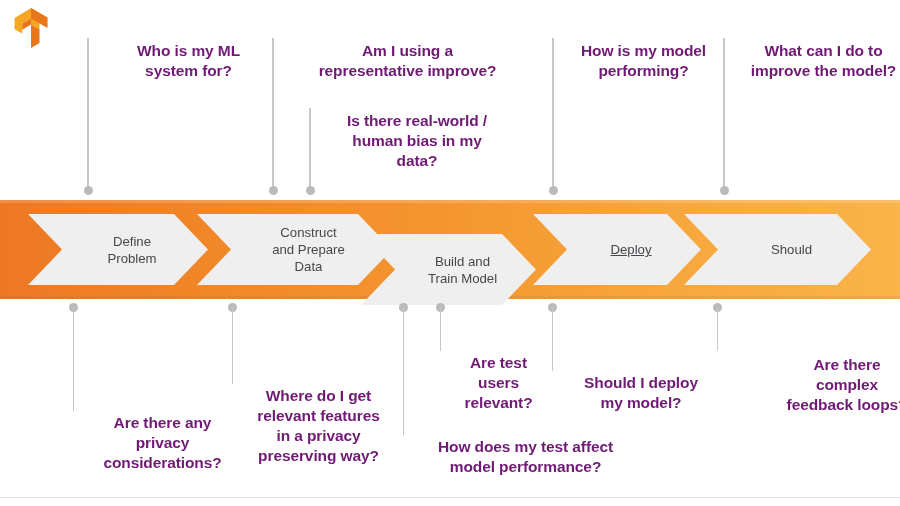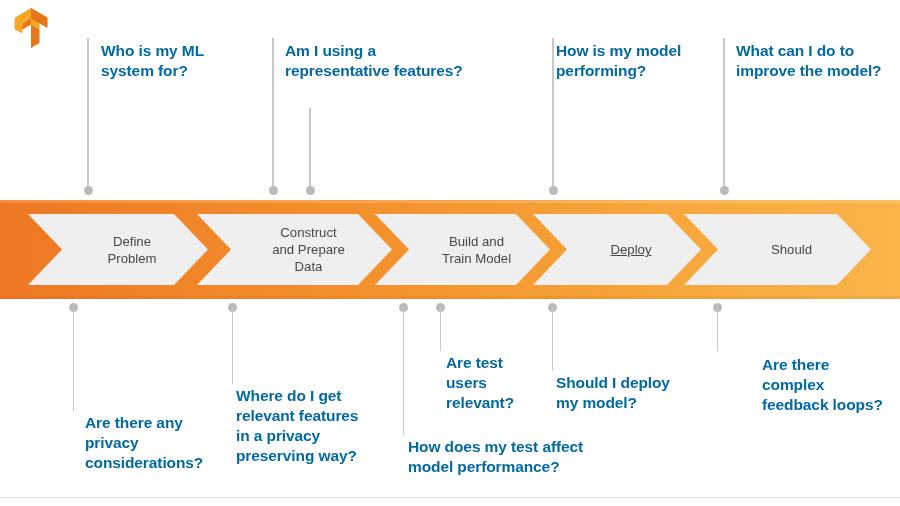--- a/index.html
+++ b/index.html
@@ -25,23 +25,24 @@
     height: 40px;
   }
 
   
   .qlabel {
     position: absolute;
     font-family: "Liberation Sans", sans-serif;
     font-weight: bold;
     font-size: 15.5px;
     line-height: 20px;
-    color: #0369a1;
+    color: #701a75;
     letter-spacing: -0.1px;
     white-space: pre-line;
+    text-align: center;
   }
 
   
   .conn {
     position: absolute;
     width: 1.6px;
     background: #c8c8c8;
   }
   .conn-dot {
     position: absolute;
@@ -143,22 +144,25 @@
   <div class="conn" style="left:552px; top:38px;  height:152px;"></div>
   <div class="conn-dot" style="left:548.5px;top:186px;"></div>
 
   <div class="conn" style="left:723px; top:38px;  height:152px;"></div>
   <div class="conn-dot" style="left:719.5px;top:186px;"></div>
 
   <div class="qlabel" style="left:101px; top:41px; width:175px;">Who is my ML
 system for?</div>
 
   <div class="qlabel" style="left:285px; top:41px; width:245px;">Am I using a
-representative features?</div>
-
+representative improve?</div>
+
+  <div class="qlabel" style="left:322px; top:111px; width:190px;">Is there real-world /
+human bias in my
+data?</div>
 
   <div class="qlabel" style="left:556px; top:41px; width:175px;">How is my model
 performing?</div>
 
   <div class="qlabel" style="left:736px; top:41px; width:175px;">What can I do to
 improve the model?</div>
 
   <div class="band">
     <div class="band-top-hl"></div>
     <div class="band-bot-sh"></div>
@@ -168,21 +172,21 @@
     <span class="chev-txt">Define
 Problem</span>
   </div>
 
   <div class="chev notched" style="left:197px; width:195px;">
     <span class="chev-txt">Construct
 and Prepare
 Data</span>
   </div>
 
-  <div class="chev notched" style="left:375px; width:175px;">
+  <div class="chev notched" style="left:361px; width:175px;margin-top:20px;">
     <span class="chev-txt">Build and
 Train Model</span>
   </div>
 
   <div class="chev notched" style="left:533px; width:168px;text-decoration:underline;">
     <span class="chev-txt">Deploy</span>
   </div>
 
   <div class="chev notched" style="left:684px; width:187px;">
     <span class="chev-txt">Should</span>

